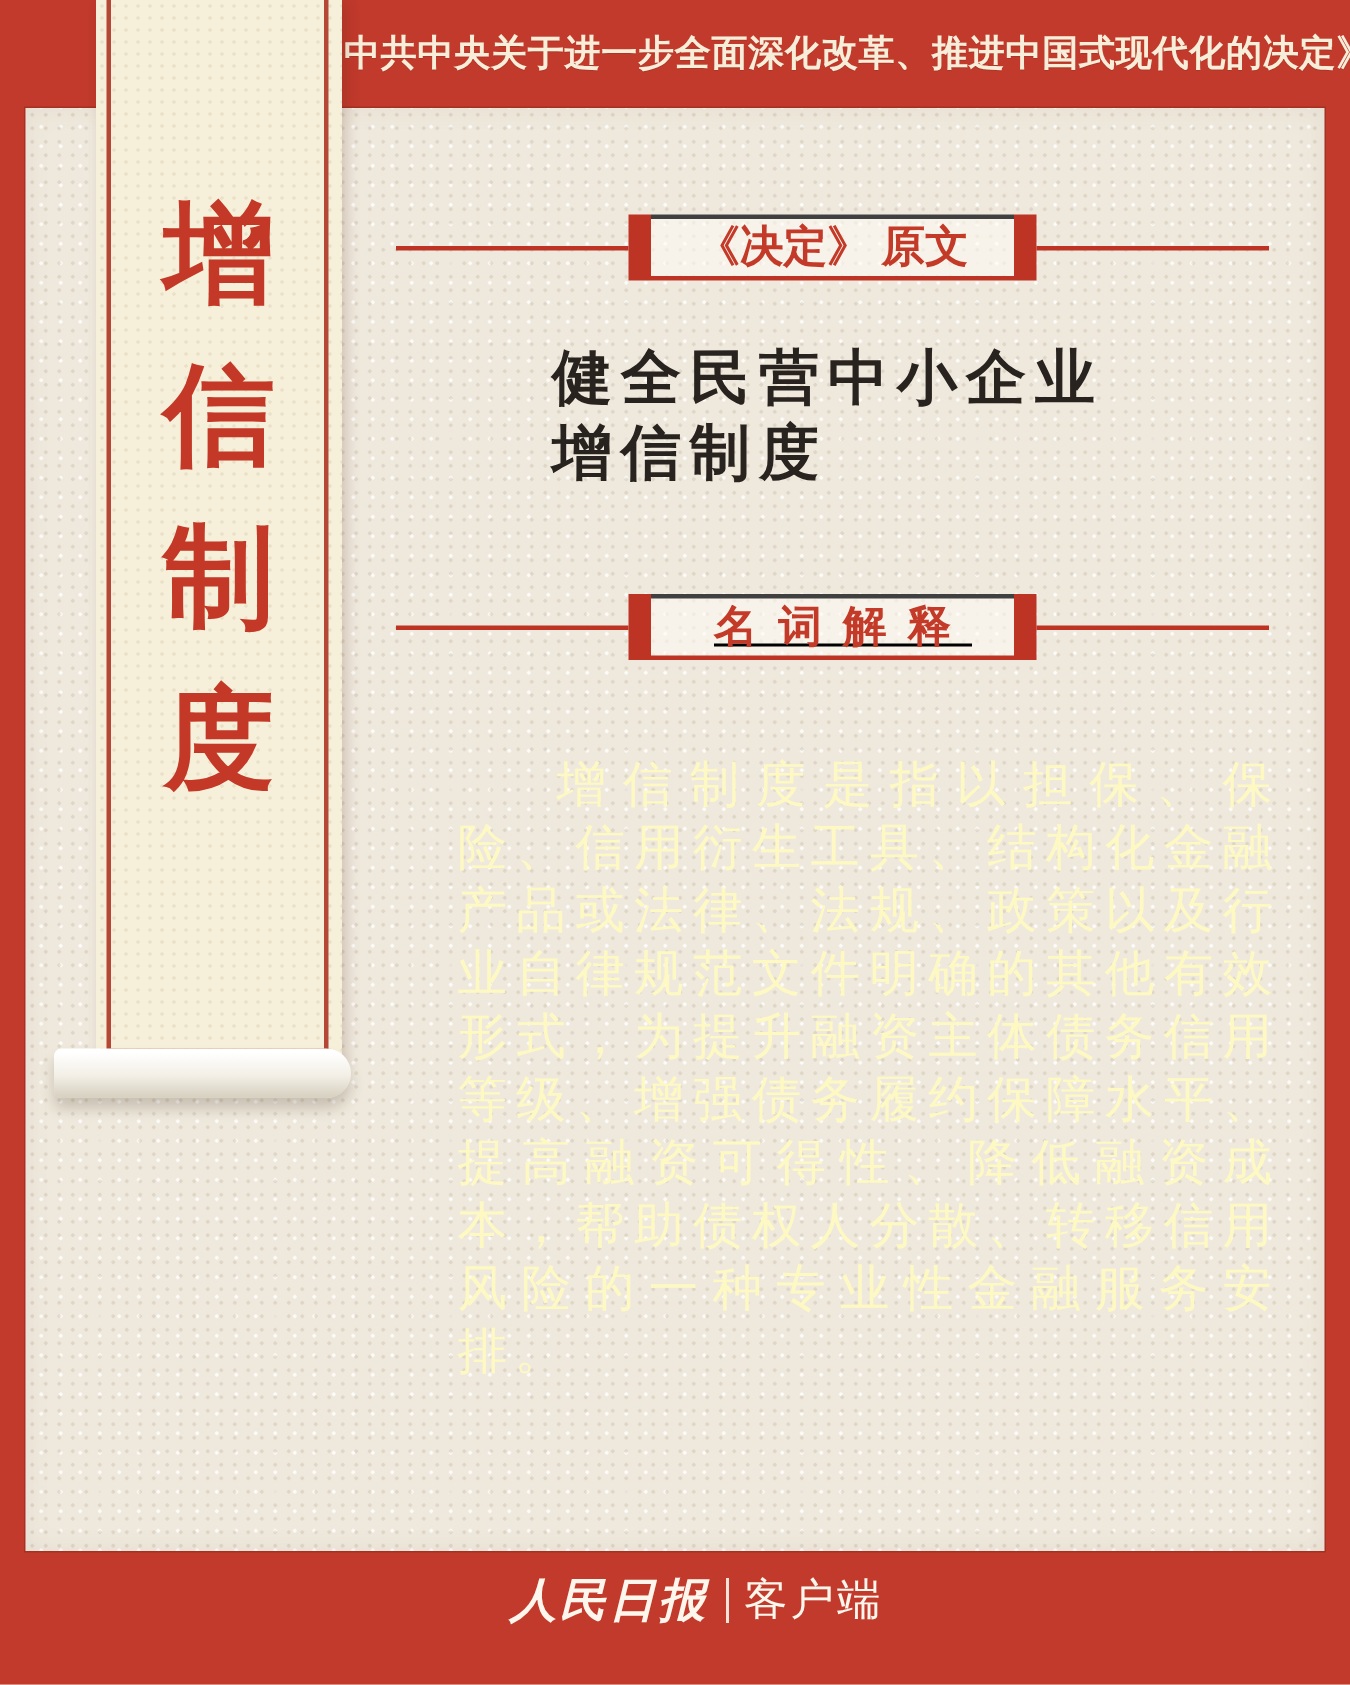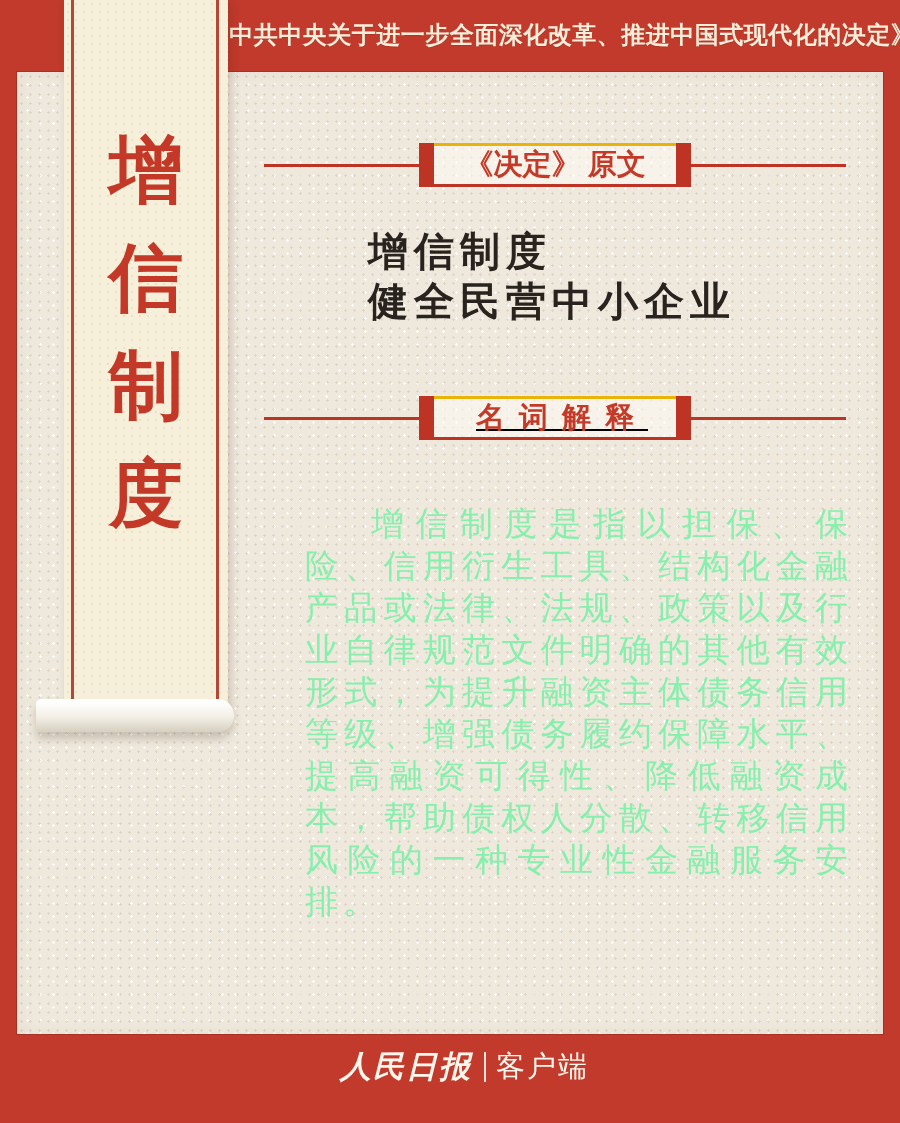--- a/index.html
+++ b/index.html
@@ -62,39 +62,39 @@
   .badge-row {
     position:absolute; left:240px; width:630px; height:44px;
     display:flex; align-items:center; justify-content:center;
   }
   .badge-row.first  { top:143px; }
   .badge-row.second { top:396px;text-decoration:underline; }
   .badge-line { flex:0 0 155px; height:3px; background:#bd3424; }
   .badge-bar  { flex:0 0 15px; height:44px; background:#bd3424; }
   .badge-box {
     min-width:242px; height:44px;
-    border-top:3px solid #eab308; border-bottom:3px solid #bd3424;
+    border-top:3px solid #404040; border-bottom:3px solid #bd3424;
     background:rgba(255,252,244,0.55);
     display:flex; align-items:center; justify-content:center;
     color:#c43a28; font-size:29px; font-weight:700;
     white-space:nowrap; padding:0 14px;
   }
   .badge-box.spread { letter-spacing:14px; padding-left:28px; }
 
   
   .heading {
     position:absolute; left:368px; top:227px;
     color:#29231f; font-size:40px; font-weight:700;
     line-height:50px; letter-spacing:6px; white-space:nowrap;
   }
 
   
   .body-text {
     position:absolute; left:305px; top:503px; width:548px;
-    color:#86efac; font-size:33px; line-height:42px;
+    color:#fef9c3; font-size:33px; line-height:42px;
     letter-spacing:5px; text-align:justify; text-indent:2em;
   }
 
   
   .footer {
     position:absolute; left:0; right:0; top:1045px; height:44px;
     display:flex; align-items:center; justify-content:center;
     color:#fdf6ec;
     padding-left:29px;
   }
@@ -134,22 +134,22 @@
 
   <div class="badge-row first">
     <span class="badge-line"></span>
     <span class="badge-bar"></span>
     <span class="badge-box">《决定》 原文</span>
     <span class="badge-bar"></span>
     <span class="badge-line"></span>
   </div>
 
   <div class="heading">
+    <div>健全民营中小企业</div>
     <div>增信制度</div>
-    <div>健全民营中小企业</div>
   </div>
 
   <div class="badge-row second">
     <span class="badge-line"></span>
     <span class="badge-bar"></span>
     <span class="badge-box spread">名词解释</span>
     <span class="badge-bar"></span>
     <span class="badge-line"></span>
   </div>
 

